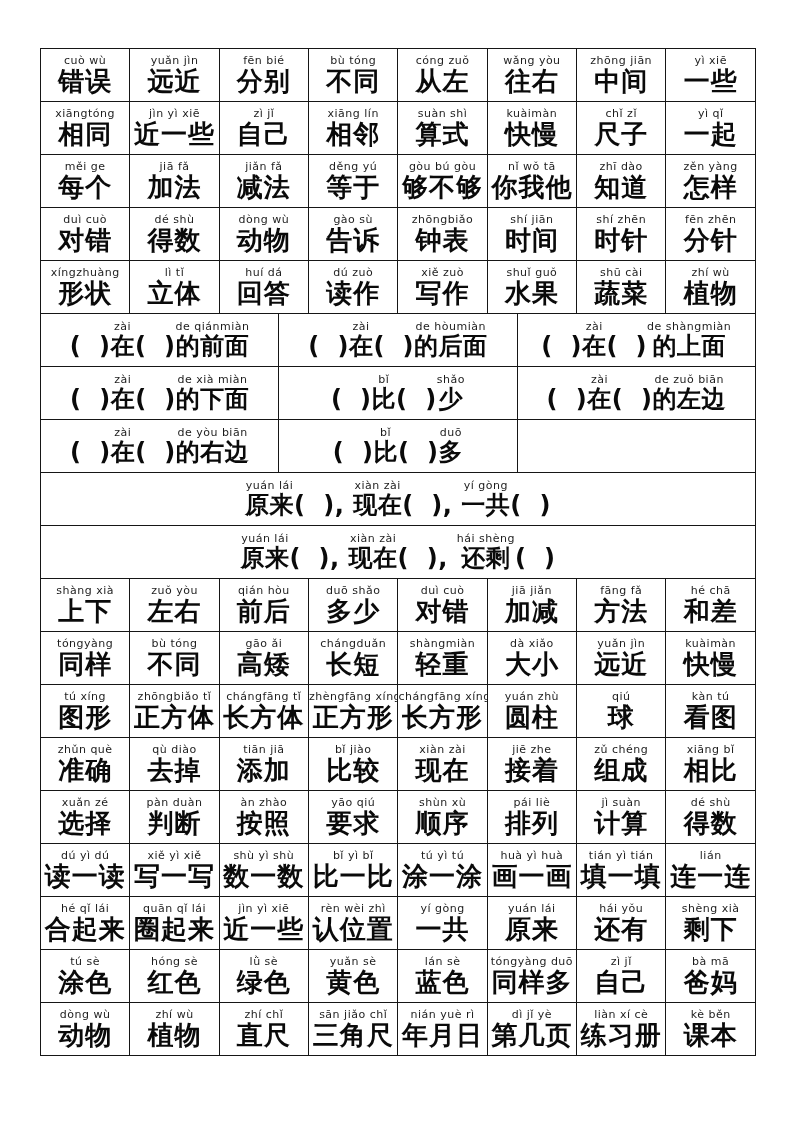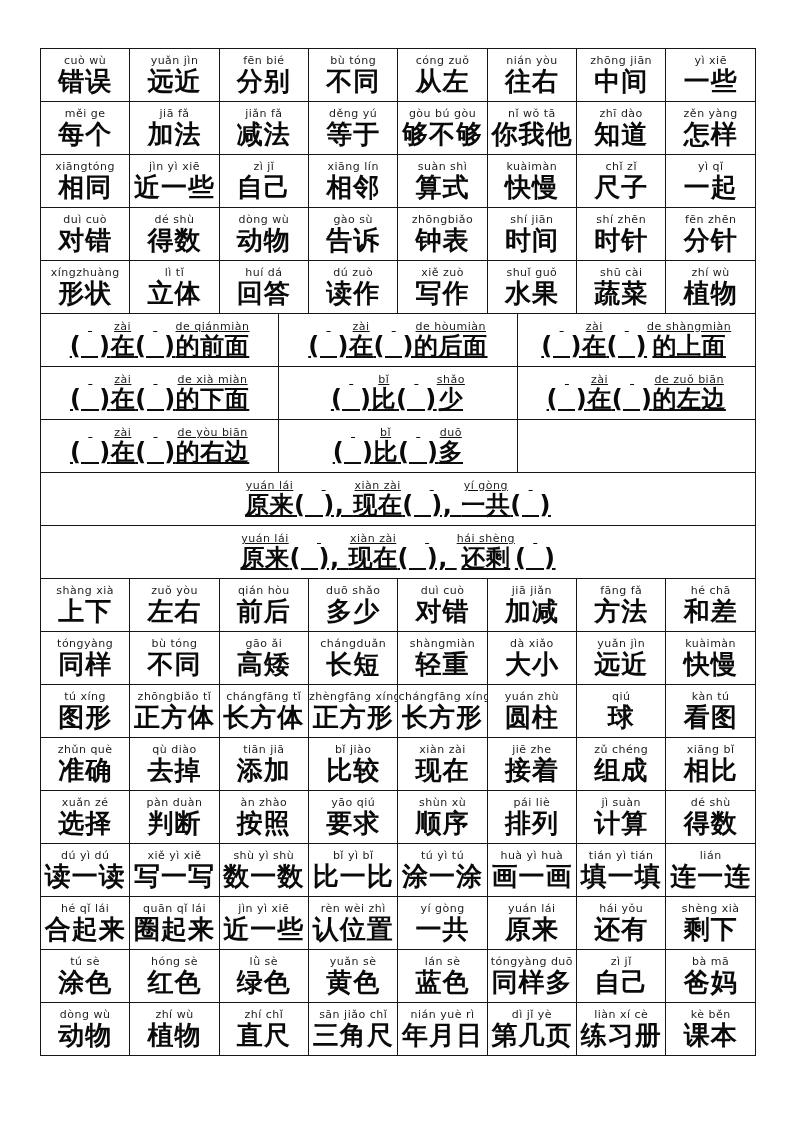--- a/index.html
+++ b/index.html
@@ -23,21 +23,21 @@
     letter-spacing:0.5px;white-space:nowrap;
   }
   .hanzi{
     font-size:26px;line-height:29px;font-weight:700;color:#0a0a0a;
     letter-spacing:1px;white-space:nowrap;
   }
   .segs{
     display:flex;justify-content:center;align-items:flex-end;
     white-space:nowrap;
   }
-  .seg{display:inline-block;text-decoration:underline;}
+  .seg{display:inline-block;}
   .seg .p{
     display:block;font-size:11px;line-height:13px;color:#1c1c1c;
     letter-spacing:0.5px;min-height:13px;white-space:nowrap;
   }
   .seg .t{
     display:block;font-size:24px;line-height:27px;font-weight:700;
     color:#0a0a0a;letter-spacing:0.5px;white-space:nowrap;
   }
   .footer{
     position:absolute;left:0;right:0;top:1060px;height:32px;
@@ -73,34 +73,68 @@
           </td>
           <td colspan="3">
             <div class="pinyin">bù tóng</div>
             <div class="hanzi">不同</div>
           </td>
           <td colspan="3">
             <div class="pinyin">cóng zuǒ</div>
             <div class="hanzi">从左</div>
           </td>
           <td colspan="3">
-            <div class="pinyin">nián yòu</div>
+            <div class="pinyin">wǎng yòu</div>
             <div class="hanzi">往右</div>
           </td>
           <td colspan="3">
             <div class="pinyin">zhōng jiān</div>
             <div class="hanzi">中间</div>
           </td>
           <td colspan="3">
             <div class="pinyin">yì xiē</div>
             <div class="hanzi">一些</div>
           </td>
         </tr>
         <tr>
           <td colspan="3">
+            <div class="pinyin">xiāngtóng</div>
+            <div class="hanzi">相同</div>
+          </td>
+          <td colspan="3">
+            <div class="pinyin">jìn yì xiē</div>
+            <div class="hanzi">近一些</div>
+          </td>
+          <td colspan="3">
+            <div class="pinyin">zì jǐ</div>
+            <div class="hanzi">自己</div>
+          </td>
+          <td colspan="3">
+            <div class="pinyin">xiāng lín</div>
+            <div class="hanzi">相邻</div>
+          </td>
+          <td colspan="3">
+            <div class="pinyin">suàn shì</div>
+            <div class="hanzi">算式</div>
+          </td>
+          <td colspan="3">
+            <div class="pinyin">kuàimàn</div>
+            <div class="hanzi">快慢</div>
+          </td>
+          <td colspan="3">
+            <div class="pinyin">chǐ zǐ</div>
+            <div class="hanzi">尺子</div>
+          </td>
+          <td colspan="3">
+            <div class="pinyin">yì qǐ</div>
+            <div class="hanzi">一起</div>
+          </td>
+        </tr>
+        <tr>
+          <td colspan="3">
             <div class="pinyin">měi ge</div>
             <div class="hanzi">每个</div>
           </td>
           <td colspan="3">
             <div class="pinyin">jiā fǎ</div>
             <div class="hanzi">加法</div>
           </td>
           <td colspan="3">
             <div class="pinyin">jiǎn fǎ</div>
             <div class="hanzi">减法</div>
@@ -117,54 +151,20 @@
             <div class="pinyin">nǐ wǒ tā</div>
             <div class="hanzi">你我他</div>
           </td>
           <td colspan="3">
             <div class="pinyin">zhī dào</div>
             <div class="hanzi">知道</div>
           </td>
           <td colspan="3">
             <div class="pinyin">zěn yàng</div>
             <div class="hanzi">怎样</div>
-          </td>
-        </tr>
-        <tr>
-          <td colspan="3">
-            <div class="pinyin">xiāngtóng</div>
-            <div class="hanzi">相同</div>
-          </td>
-          <td colspan="3">
-            <div class="pinyin">jìn yì xiē</div>
-            <div class="hanzi">近一些</div>
-          </td>
-          <td colspan="3">
-            <div class="pinyin">zì jǐ</div>
-            <div class="hanzi">自己</div>
-          </td>
-          <td colspan="3">
-            <div class="pinyin">xiāng lín</div>
-            <div class="hanzi">相邻</div>
-          </td>
-          <td colspan="3">
-            <div class="pinyin">suàn shì</div>
-            <div class="hanzi">算式</div>
-          </td>
-          <td colspan="3">
-            <div class="pinyin">kuàimàn</div>
-            <div class="hanzi">快慢</div>
-          </td>
-          <td colspan="3">
-            <div class="pinyin">chǐ zǐ</div>
-            <div class="hanzi">尺子</div>
-          </td>
-          <td colspan="3">
-            <div class="pinyin">yì qǐ</div>
-            <div class="hanzi">一起</div>
           </td>
         </tr>
         <tr>
           <td colspan="3">
             <div class="pinyin">duì cuò</div>
             <div class="hanzi">对错</div>
           </td>
           <td colspan="3">
             <div class="pinyin">dé shù</div>
             <div class="hanzi">得数</div>

